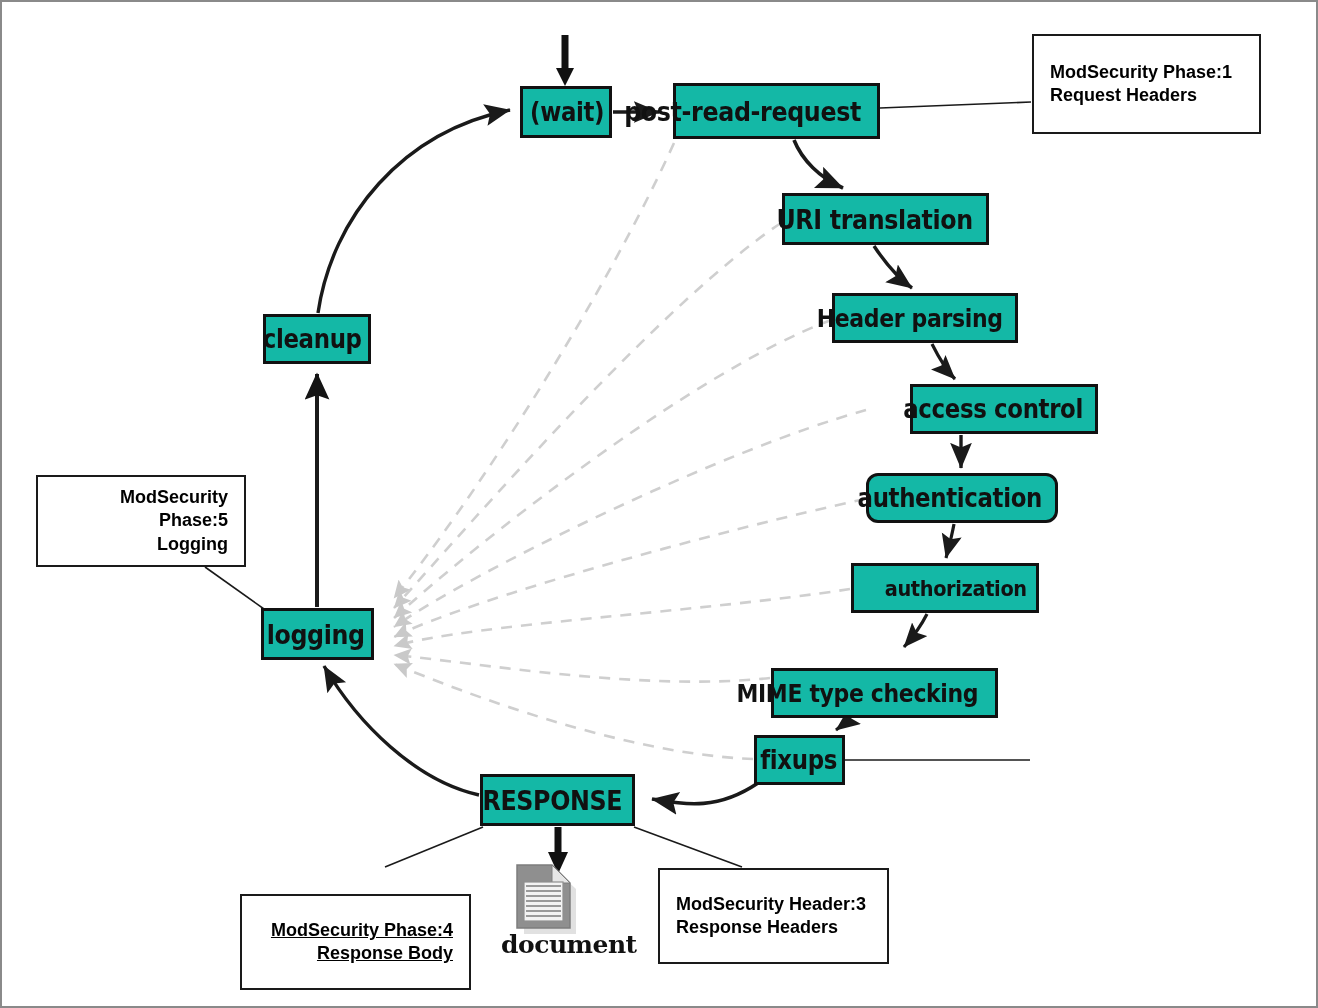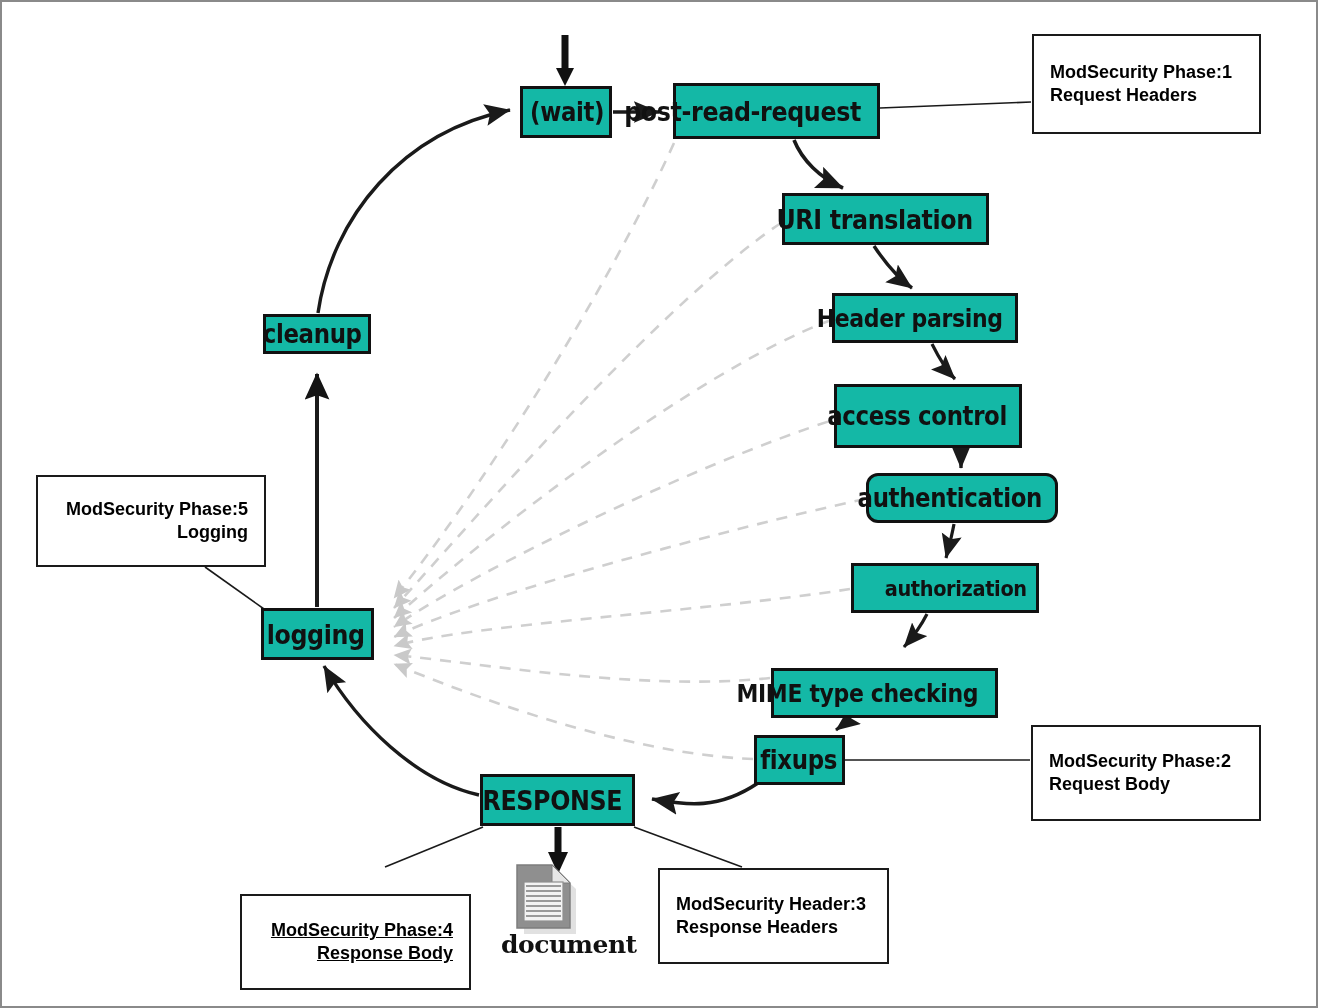--- a/index.html
+++ b/index.html
@@ -159,21 +159,21 @@
   </div>
 
   <div class="node" style="left:830px;top:291px;width:186px;height:50px;font-size:25px;">
     <span>Header parsing</span>
   </div>
 
   <div class="node" style="left:780px;top:191px;width:207px;height:52px;font-size:27px;">
     <span>URI translation</span>
   </div>
 
-  <div class="node" style="left:832px;top:382px;width:188px;height:64px;font-size:26px;">
+  <div class="node" style="left:908px;top:382px;width:188px;height:50px;font-size:26px;">
     <span>access control</span>
   </div>
 
   <div class="node" style="left:864px;top:471px;width:192px;height:50px;font-size:26px;border-radius:12px;">
     <span>authentication</span>
   </div>
 
   <div class="node" style="left:849px;top:561px;width:188px;height:50px;font-size:22px;">
     <span>authorization</span>
   </div>
@@ -187,38 +187,34 @@
   </div>
 
   <div class="node" style="left:478px;top:772px;width:155px;height:52px;font-size:27px;">
     <span>RESPONSE</span>
   </div>
 
   <div class="node" style="left:259px;top:606px;width:113px;height:52px;font-size:27px;">
     <span>logging</span>
   </div>
 
-  <div class="node" style="left:261px;top:312px;width:108px;height:40px;font-size:26px;">
+  <div class="node" style="left:261px;top:312px;width:108px;height:50px;font-size:26px;">
     <span>cleanup</span>
   </div>
 
   <div class="callout left-align" style="left:1030px;top:32px;width:229px;height:100px;">
     <div>ModSecurity Phase:1</div>
     <div>Request Headers</div>
   </div>
 
-  <div class="callout right-align" style="left:34px;top:473px;width:230px;height:92px;">
+  <div class="callout right-align" style="left:34px;top:473px;width:210px;height:92px;">
     <div>ModSecurity Phase:5</div>
     <div>Logging</div>
   </div>
 
-  <div class="callout left-align" style="left:1029px;top:723px;width:230px;height:96px;">
-    <div>ModSecurity Phase:2</div>
-    <div>Request Body</div>
-  </div>
 
   <div class="callout right-align" style="left:238px;top:892px;width:231px;height:96px;text-decoration:underline;">
     <div>ModSecurity Phase:4</div>
     <div>Response Body</div>
   </div>
 
   <div class="callout left-align" style="left:656px;top:866px;width:231px;height:96px;">
     <div>ModSecurity Header:3</div>
     <div>Response Headers</div>
   </div>

